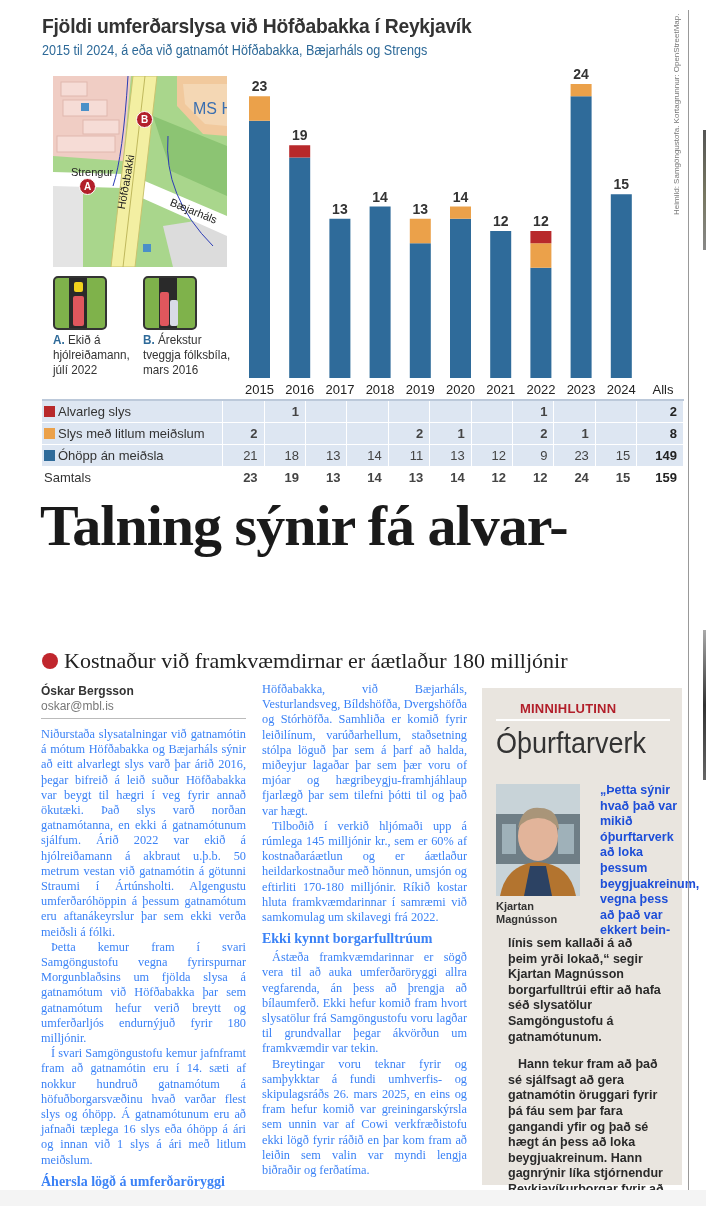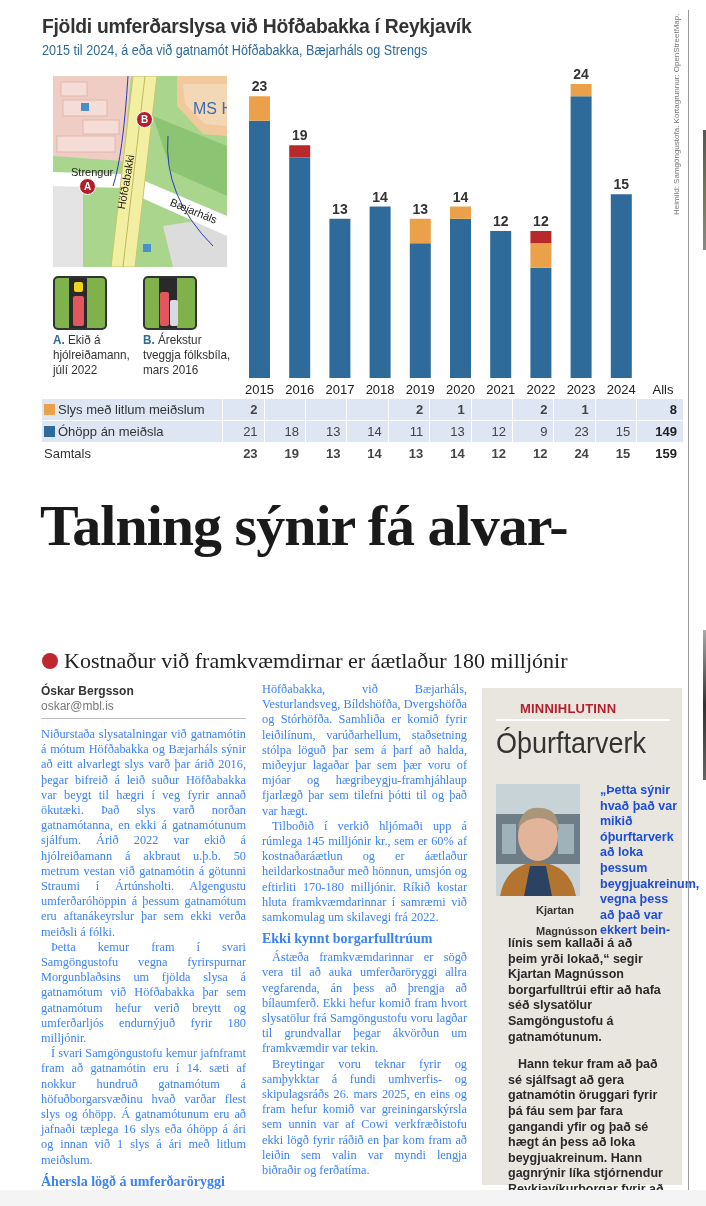--- a/index.html
+++ b/index.html
@@ -56,21 +56,21 @@
   .col h3 { margin: 5px 0 3px 0; font-family: "Liberation Serif", serif; font-size: 14px; font-weight: bold; line-height: 17px; text-align: left; }
   .col1 { left: 41px; top: 727px; width: 205px; }
   .col2 { left: 262px; top: 682px; width: 205px; }
 
   
   .side { position: absolute; left: 482px; top: 688px; width: 200px; height: 497px; background: #e9e5df; }
   .side .kicker { position: absolute; left: 14px; top: 13px; font-weight: bold; font-size: 13px; color: #b21f2a; letter-spacing: 0.2px; padding-left: 24px; }
   .side .k-rule { position: absolute; left: 14px; top: 31px; width: 174px; height: 2px; background: #fff; }
   .side .stitle { position: absolute; left: 14px; top: 38px; font-size: 30px; font-weight: normal; color: #333; transform: scaleX(0.9); transform-origin: left; white-space: nowrap; }
   .side .photo { position: absolute; left: 14px; top: 96px; width: 84px; height: 112px; overflow: hidden; background: #b9c5cc; }
-  .side .pcap { position: absolute; left: 14px; top: 212px; font-size: 11px; font-weight: bold; color: #333; line-height: 21px; margin-left: 40px; }
+  .side .pcap { position: absolute; left: 14px; top: 212px; font-size: 11px; font-weight: bold; color: #333; line-height: 13px; }
   .side .quote1 { position: absolute; left: 118px; top: 95px; width: 84px; font-size: 12.5px; font-weight: bold; line-height: 15.6px; color: #1d4ed8; }
   .side .quote2 { position: absolute; left: 14px; top: 236px; width: 180px; font-size: 12.5px; font-weight: bold; line-height: 15.6px; color: #2a2a2a; }
   .side .quote2 p { margin: 12px; }
   .side .quote2 p + p { text-indent: 10px; }
 
   
   .edge { position: absolute; left: 693px; top: 0; width: 13px; height: 1206px; overflow: hidden; }
   .edge .img1 { position: absolute; left: 10px; top: 130px; width: 30px; height: 120px; background: linear-gradient(#555, #787862 55%, #888); }
   .edge .img2 { position: absolute; left: 10px; top: 630px; width: 30px; height: 150px; background: linear-gradient(#aaa, #333 50%, #666); }
   .bottom-fade { position: absolute; left: 0; top: 1190px; width: 706px; height: 16px; background: #f4f4f4; }
@@ -171,20 +171,34 @@
       <text x="581.1" y="394" text-anchor="middle" class="x-label" data-name="x-tick-label">2023</text>
       <rect x="610.8" y="194.25" width="21" height="183.75" fill="#2f6b9a" data-name="bar-segment-2024"></rect>
       <text x="621.3" y="189.25" text-anchor="middle" class="bar-label" data-name="bar-total-label">15</text>
       <text x="621.3" y="394" text-anchor="middle" class="x-label" data-name="x-tick-label">2024</text>
       <text x="663" y="394" text-anchor="middle" class="x-label" data-name="total-column-header">Alls</text>
     </svg>
   <div class="source" data-name="source-note">Heimild: Samgöngustofa. Kortagrunnur: OpenStreetMap.</div>
 
   <table class="tbl" data-name="data-table">
     <tbody id="tbody">
+        <tr class="shade top-border" data-name="table-row">
+          <td class="lbl" data-name="row-label"><span class="sw" data-name="legend-swatch-icon" style="background: rgb(184, 41, 43);"></span><span data-name="row-label-text">Alvarleg slys</span></td>
+          <td class="num red" data-name="table-cell"></td>
+          <td class="num red" data-name="table-cell">1</td>
+          <td class="num red" data-name="table-cell"></td>
+          <td class="num red" data-name="table-cell"></td>
+          <td class="num red" data-name="table-cell"></td>
+          <td class="num red" data-name="table-cell"></td>
+          <td class="num red" data-name="table-cell"></td>
+          <td class="num red" data-name="table-cell">1</td>
+          <td class="num red" data-name="table-cell"></td>
+          <td class="num red" data-name="table-cell"></td>
+          <td class="tot red" data-name="row-total">2</td>
+        </tr>
         <tr class="shade" data-name="table-row">
           <td class="lbl" data-name="row-label"><span class="sw" data-name="legend-swatch-icon" style="background: rgb(235, 161, 74);"></span><span data-name="row-label-text">Slys með litlum meiðslum</span></td>
           <td class="num bold" data-name="table-cell">2</td>
           <td class="num bold" data-name="table-cell"></td>
           <td class="num bold" data-name="table-cell"></td>
           <td class="num bold" data-name="table-cell"></td>
           <td class="num bold" data-name="table-cell">2</td>
           <td class="num bold" data-name="table-cell">1</td>
           <td class="num bold" data-name="table-cell"></td>
           <td class="num bold" data-name="table-cell">2</td>

